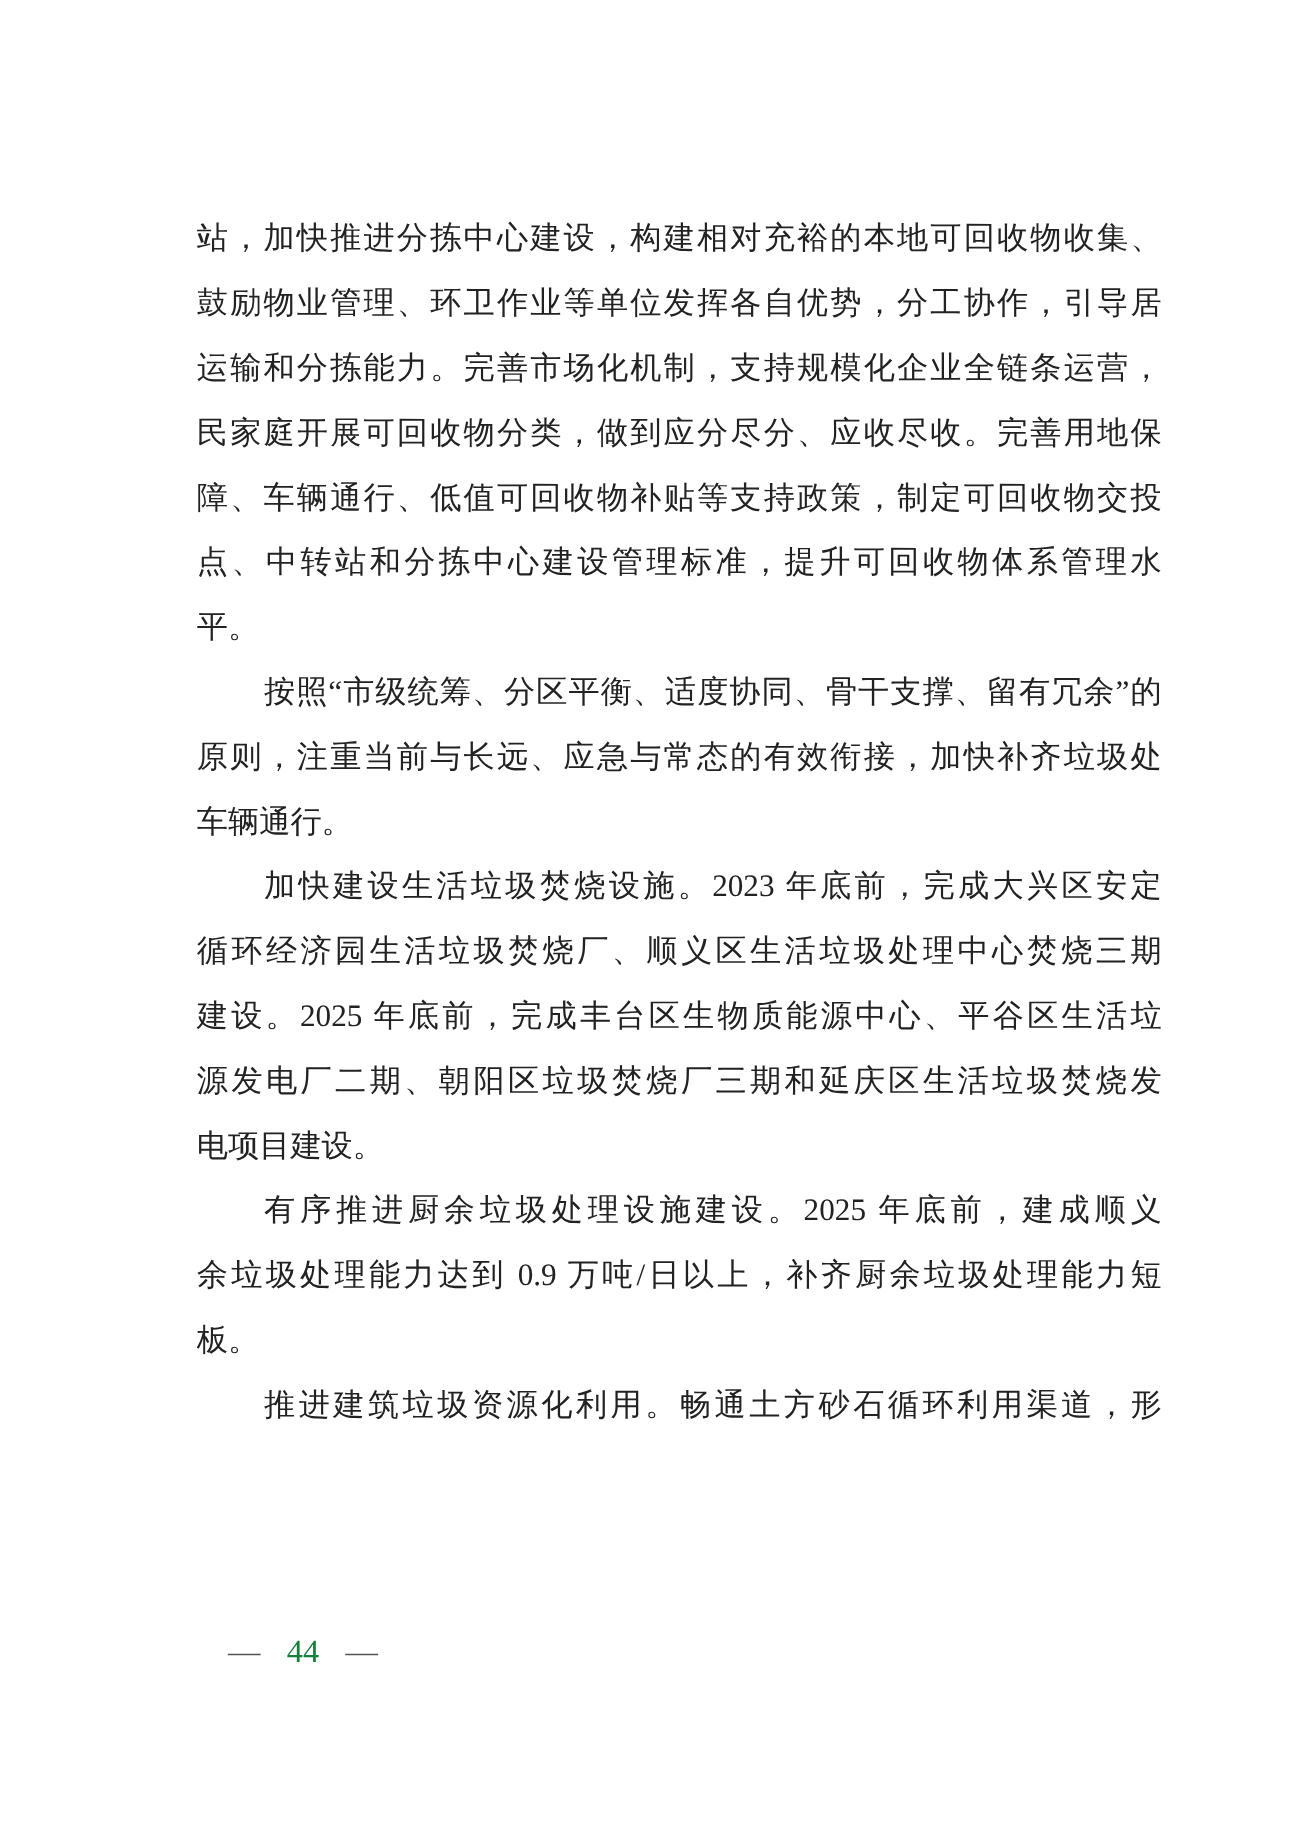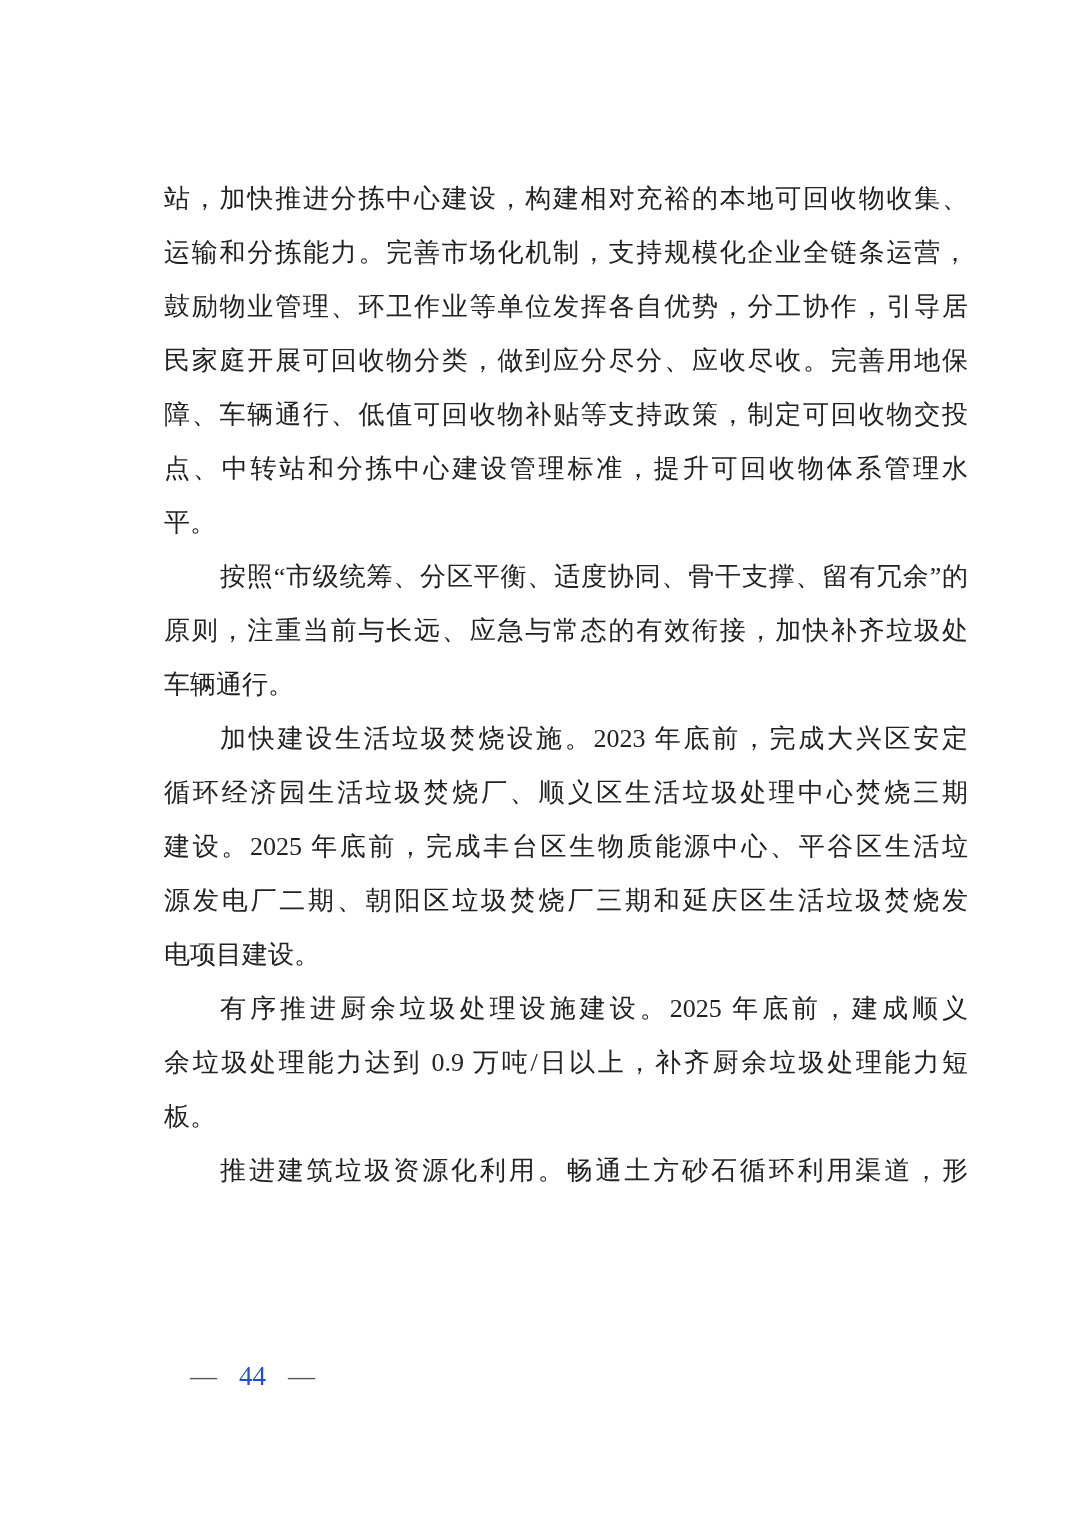--- a/index.html
+++ b/index.html
@@ -48,31 +48,31 @@
     height: 44px;
     line-height: 44px;
     font-size: 27px;
     color: #444444;
   }
   .footer .dash {
     color: #555555;
   }
   .footer .num {
     margin: 0 22px;
-    color: #1d4ed8;
+    color: #15803d;
   }
 </style>
 </head>
 <body>
 
 <div class="page">
   <div class="content">
     <div class="line jst">站，加快推进分拣中心建设，构建相对充裕的本地可回收物收集、</div>
+    <div class="line jst">鼓励物业管理、环卫作业等单位发挥各自优势，分工协作，引导居</div>
     <div class="line jst">运输和分拣能力。完善市场化机制，支持规模化企业全链条运营，</div>
-    <div class="line jst">鼓励物业管理、环卫作业等单位发挥各自优势，分工协作，引导居</div>
     <div class="line jst">民家庭开展可回收物分类，做到应分尽分、应收尽收。完善用地保</div>
     <div class="line jst">障、车辆通行、低值可回收物补贴等支持政策，制定可回收物交投</div>
     <div class="line jst">点、中转站和分拣中心建设管理标准，提升可回收物体系管理水</div>
     <div class="line left">平。</div>
     <div class="line jst ind">按照“市级统筹、分区平衡、适度协同、骨干支撑、留有冗余”的</div>
     <div class="line jst">原则，注重当前与长远、应急与常态的有效衔接，加快补齐垃圾处</div>
     <div class="line left">车辆通行。</div>
     <div class="line jst ind">加快建设生活垃圾焚烧设施。2023 年底前，完成大兴区安定</div>
     <div class="line jst">循环经济园生活垃圾焚烧厂、顺义区生活垃圾处理中心焚烧三期</div>
     <div class="line jst">建设。2025 年底前，完成丰台区生物质能源中心、平谷区生活垃</div>

